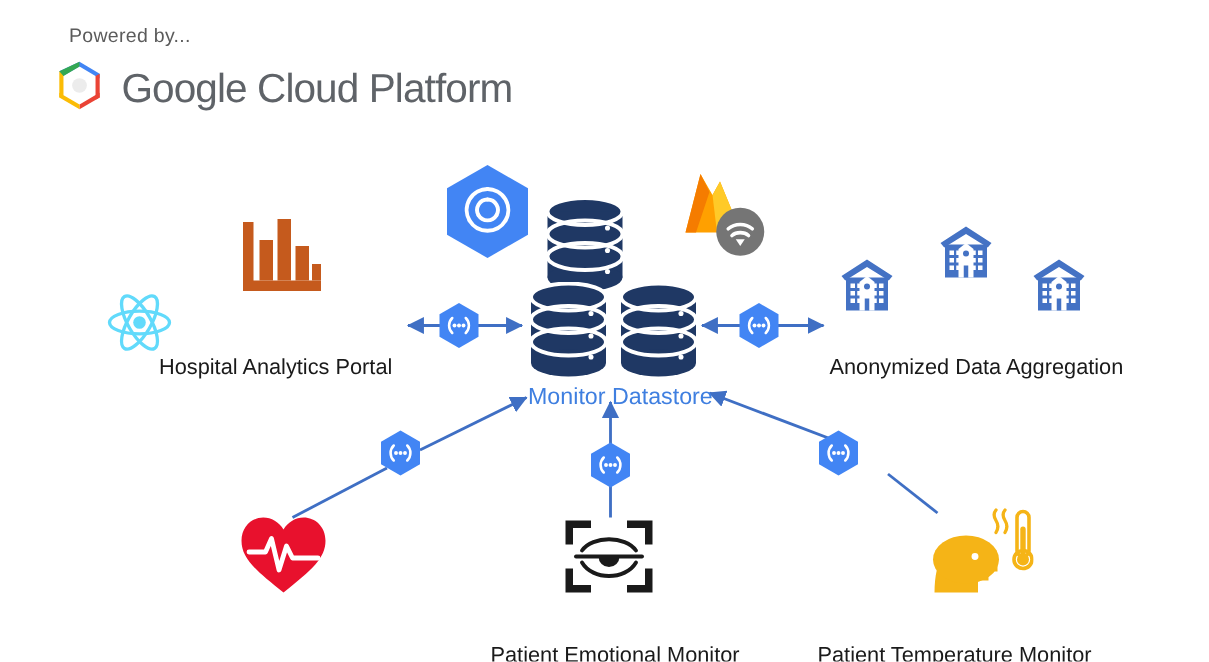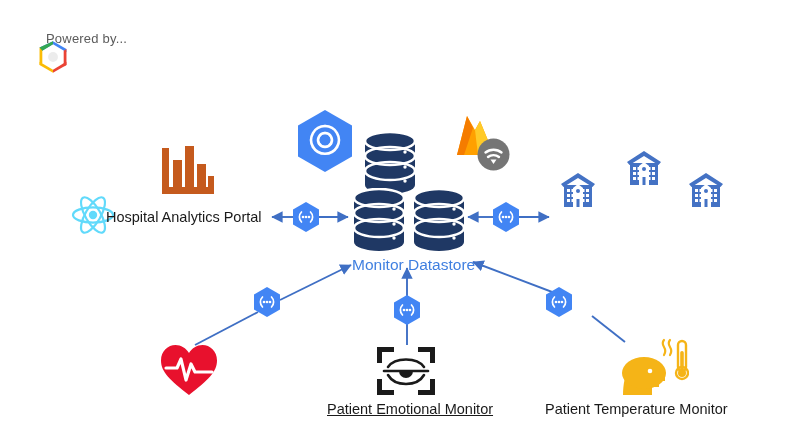--- a/index.html
+++ b/index.html
@@ -11,32 +11,32 @@
     position:relative;
   }
   #stage{position:absolute;left:0;top:0;width:806px;height:441px;}
   .abs{position:absolute;}
 
   
   .powered{
     left:46px;top:16px;
     font-size:13px;color:#5b5b5b;
     letter-spacing:.2px;
-    margin-top:15px;
   }
   .gcp-logo-row{left:34px;top:38px;display:flex;align-items:center;gap:9px;}
   .gcp-word{
     font-size:27px;color:#5f6368;letter-spacing:-.6px;white-space:nowrap;
     font-family:"Liberation Sans", sans-serif;
   }
 
   
   .node-label{
     font-size:14.5px;color:#1a1a1a;white-space:nowrap;
     font-family:"Liberation Sans", sans-serif;
+    margin-top:28px;
   }
   .center-label{
     font-size:15.5px;color:#3f7fe0;white-space:nowrap;
     font-family:"Liberation Sans", sans-serif;
   }
 
   
   .layer{position:absolute;left:0;top:0;width:806px;height:441px;}
 </style>
 </head>
@@ -54,20 +54,21 @@
           <path d="M41 14 L41 34 L37.5 36 L37.5 16 Z" fill="#EA4335"></path>
           <path d="M41 34 L24 44 L24 40 L37.5 32 L41 30 Z" fill="#EA4335"></path>
           <path d="M24 44 L7 34 L7 30 L24 40 Z" fill="#FBBC05"></path>
           <path d="M7 34 L7 12 L10.5 14 L10.5 32 Z" fill="#FBBC05"></path>
           <path d="M7 12 L24 4 L24 8 L10.5 16 Z" fill="#34A853"></path>
           <circle cx="24" cy="24" r="8.6" fill="#ffffff"></circle>
           <circle cx="24" cy="24" r="6.2" fill="#ececec"></circle>
         </g>
       </svg>
     </span>
+    <span class="gcp-word">Google Cloud Platform</span>
   </div>
 
   <svg class="layer">
     <defs>
       <marker id="ah" markerWidth="7" markerHeight="7" refX="5.6" refY="3" orient="auto">
         <path d="M0,0 L6,3 L0,6 z" fill="#3f6fc4"></path>
       </marker>
     </defs>
 
     <line x1="300" y1="217" x2="272" y2="217" stroke="#3f6fc4" stroke-width="1.9" marker-end="url(#ah)"></line>
@@ -346,20 +347,21 @@
           <rect x="27" y="27" width="3" height="3"></rect>
         <path d="M19,12 l5,4 v19 h-10 v-19 z"></path>
       </g>
       <g fill="#4472c4">
           <rect x="17.5" y="27" width="3" height="8"></rect>
           <circle cx="19" cy="19" r="2"></circle>
         </g>
     </svg>
   </div>
 
+  <div class="abs node-label" style="left:553px;top:209px;">Anonymized Data Aggregation</div>
 
   <div class="abs" style="left:158px;top:342px;">
     <svg width="62" height="56" viewBox="0 0 62 56">
       <path d="M31,53 C12,38 3,30 3,18.5 C3,9 10,3 17.5,3 C23,3 28,6 31,11 C34,6 39,3 44.5,3 C52,3 59,9 59,18.5 C59,30 50,38 31,53 Z" fill="#e8112d"></path>
       <polyline points="8,26 19,26 23,17 28,38 33,22 37,30 54,30" fill="none" stroke="#ffffff" stroke-width="3.2" stroke-linejoin="round" stroke-linecap="round"></polyline>
     </svg>
   </div>
 
   <div class="abs" style="left:375px;top:345px;">
     <svg width="62" height="52" viewBox="0 0 62 52">

